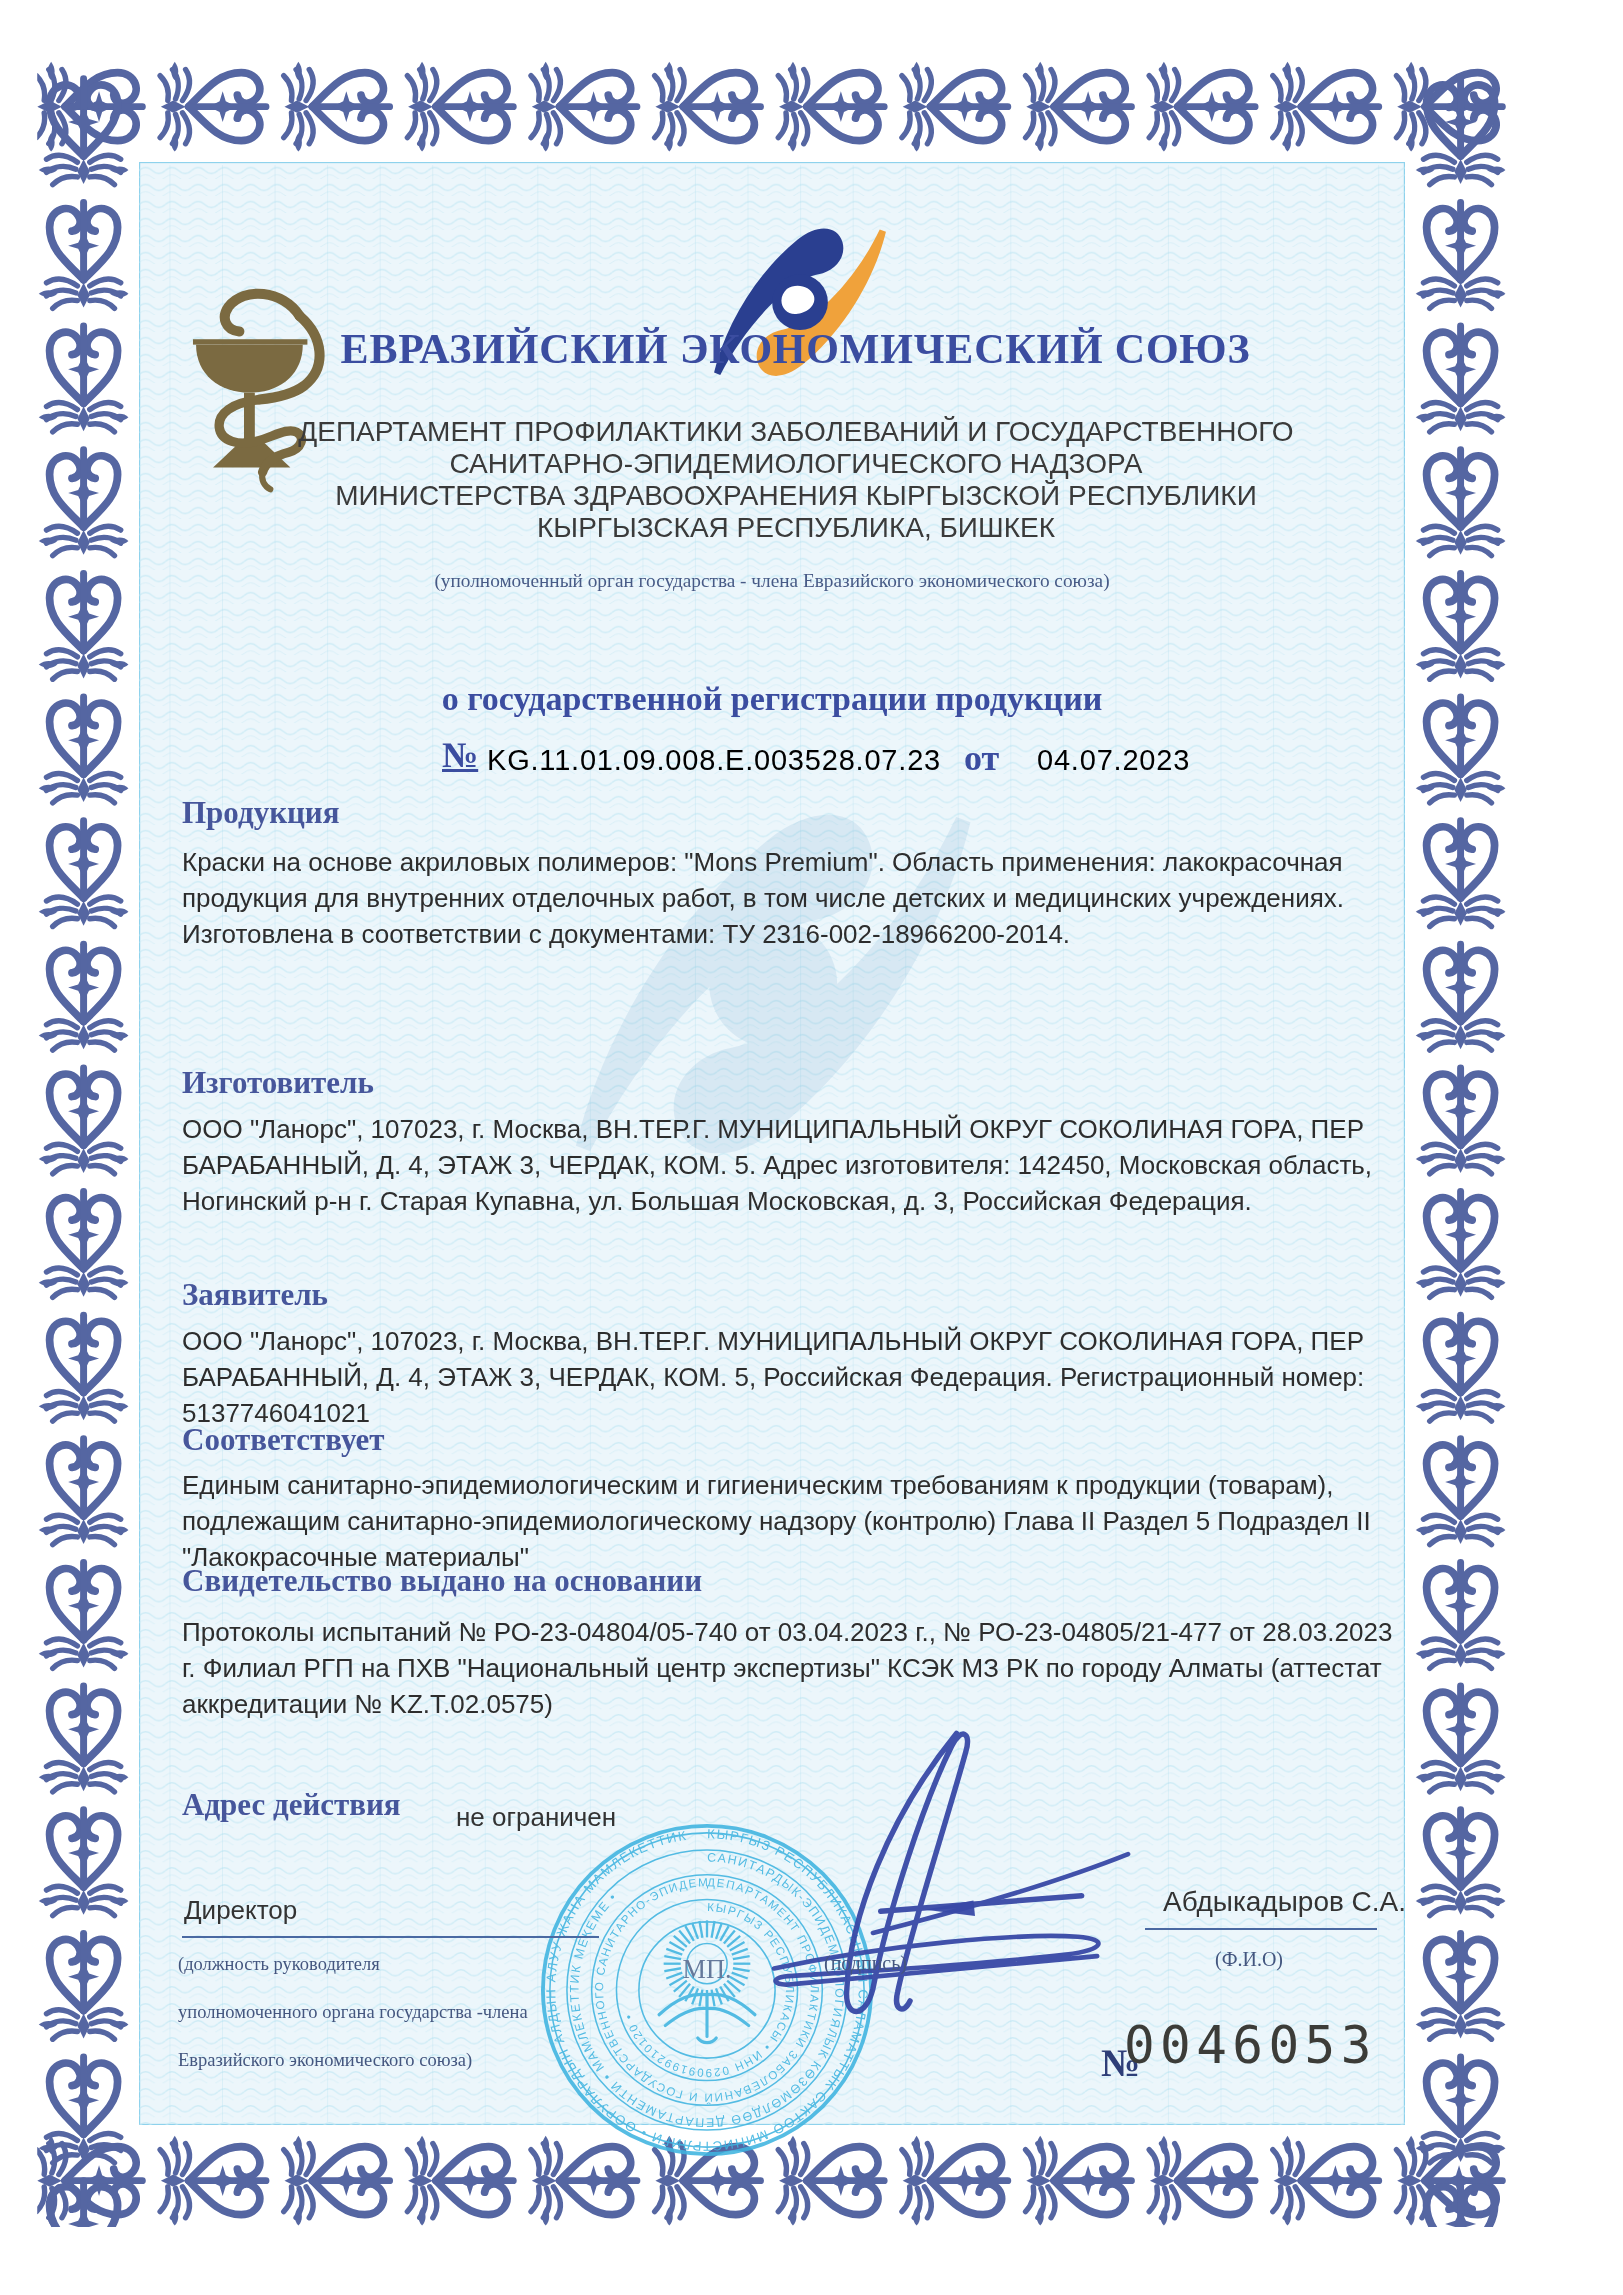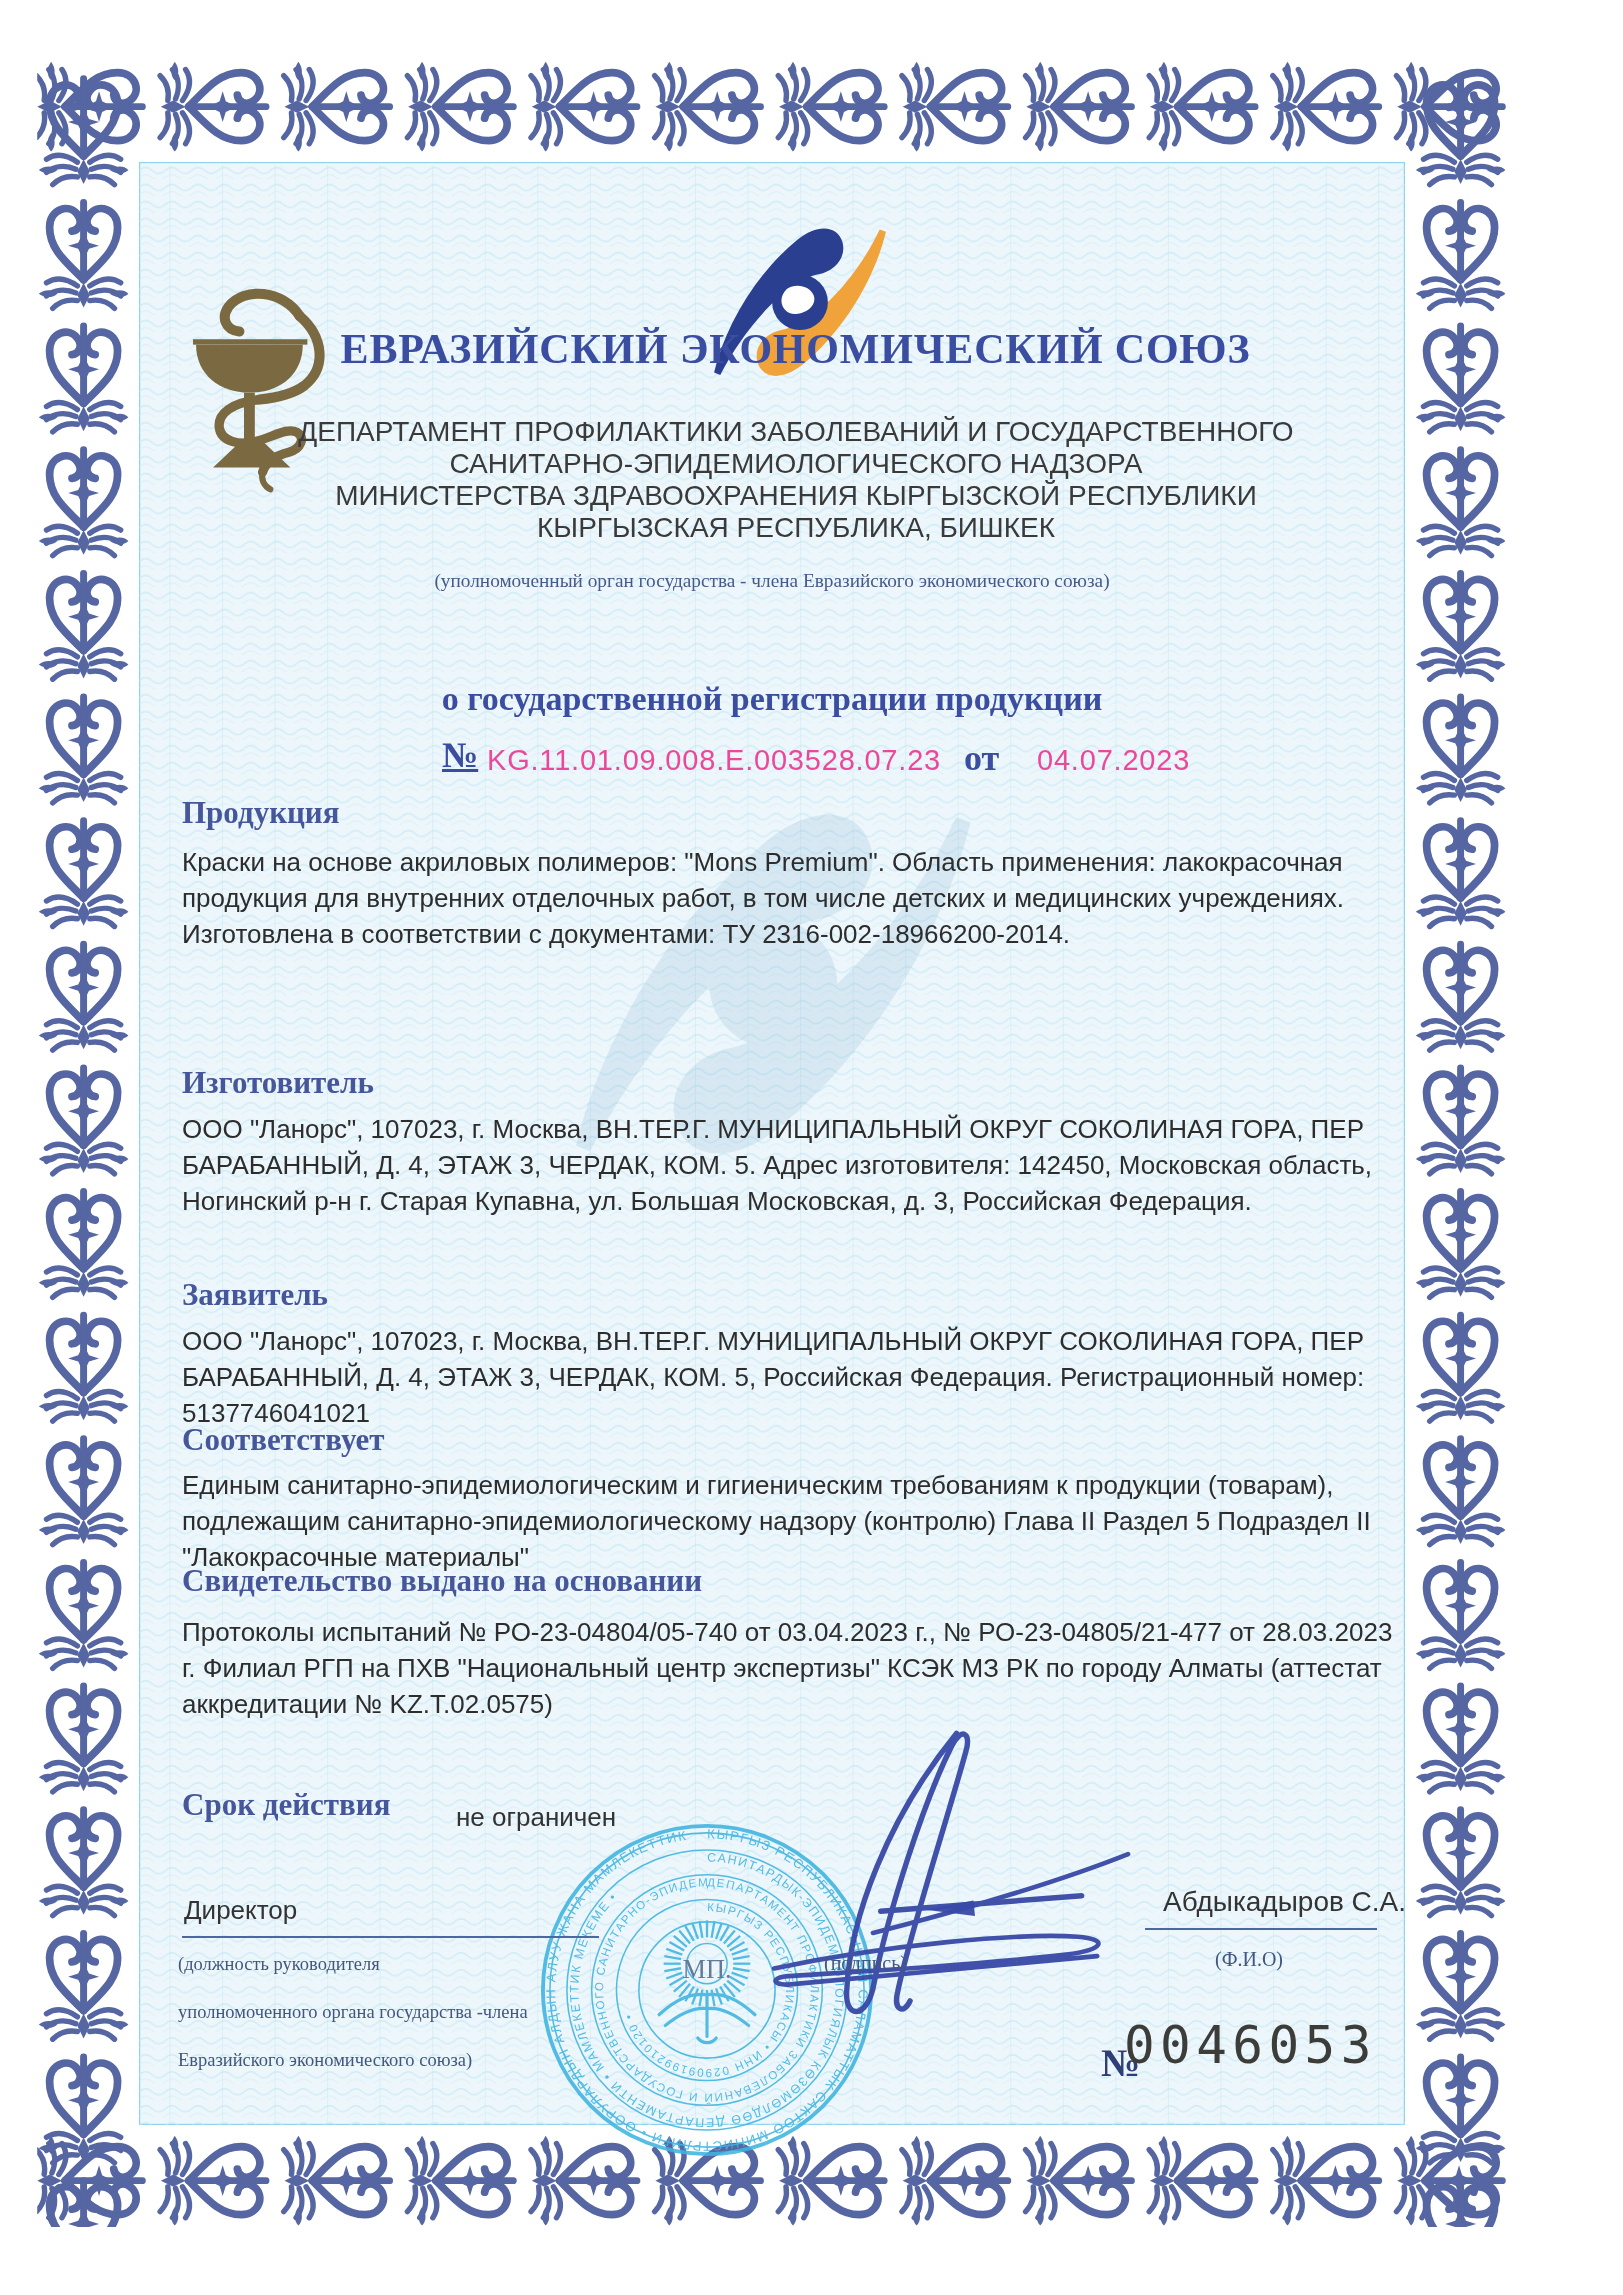--- a/index.html
+++ b/index.html
@@ -7,21 +7,21 @@
   .page{position:relative;width:1623px;height:2295px;background:#ffffff;overflow:hidden;}
   .abs{position:absolute;}
   svg{display:block;}
   .center{text-align:center;}
   .union-title{font-family:"Liberation Serif",serif;font-weight:bold;color:#3b4da0;font-size:42px;letter-spacing:0.8px;}
   .dept{color:#3a3a3a;font-size:28px;line-height:32px;font-weight:500;}
   .note{font-family:"Liberation Serif",serif;color:#475a86;font-size:19.3px;}
   .cert-title{font-family:"Liberation Serif",serif;font-weight:bold;color:#3b4da0;font-size:45px;letter-spacing:3.1px;}
   .cert-sub{font-family:"Liberation Serif",serif;font-weight:bold;color:#3b4da0;font-size:34px;}
   .numsign{font-family:"Liberation Serif",serif;font-weight:bold;color:#3b4da0;font-size:36px;}
-  .numval{color:#ec4899;font-size:29px;letter-spacing:0.8px;text-align:center;}
+  .numval{color:#000000;font-size:29px;letter-spacing:0.8px;text-align:center;}
   .sec-h{font-family:"Liberation Serif",serif;font-weight:bold;color:#46569b;font-size:31px;}
   .body-p{color:#2d2d2d;font-size:26px;line-height:36px;width:1213px;}
   .small-cap{font-family:"Liberation Serif",serif;color:#44567f;font-size:18.5px;}
   .sig-cap{font-family:"Liberation Serif",serif;color:#44567f;font-size:20px;}
   .sign-line{border-top:2.3px solid #4a69a2;}
   .plain{color:#333333;font-size:26px;}
   .name{color:#333333;font-size:28px;}
   .form-no{font-family:"DejaVu Sans Mono",monospace;color:#3c3c38;font-size:51px;letter-spacing:5.4px;}
   .no-glyph{font-family:"Liberation Serif",serif;color:#2e3e78;font-size:39px;font-weight:bold;}
 </style>
@@ -229,21 +229,21 @@
 
   <div class="abs sec-h" style="left:182px;top:1277px;">Заявитель</div>
   <div class="abs body-p" style="left:182px;top:1323px;">ООО "Ланорс", 107023, г. Москва, ВН.ТЕР.Г. МУНИЦИПАЛЬНЫЙ ОКРУГ СОКОЛИНАЯ ГОРА, ПЕР БАРАБАННЫЙ, Д. 4, ЭТАЖ 3, ЧЕРДАК, КОМ. 5, Российская Федерация. Регистрационный номер: 5137746041021</div>
 
   <div class="abs sec-h" style="left:182px;top:1422px;">Соответствует</div>
   <div class="abs body-p" style="left:182px;top:1467px;">Единым санитарно-эпидемиологическим и гигиеническим требованиям к продукции (товарам), подлежащим санитарно-эпидемиологическому надзору (контролю) Глава II Раздел 5 Подраздел II "Лакокрасочные материалы"</div>
 
   <div class="abs sec-h" style="left:182px;top:1563px;">Свидетельство выдано на основании</div>
   <div class="abs body-p" style="left:182px;top:1614px;">Протоколы испытаний № РО-23-04804/05-740 от 03.04.2023 г., № РО-23-04805/21-477 от 28.03.2023 г. Филиал РГП на ПХВ "Национальный центр экспертизы" КСЭК МЗ РК по городу Алматы (аттестат аккредитации № KZ.Т.02.0575)</div>
 
-  <div class="abs sec-h" style="left:182px;top:1787px;">Срок действия</div>
+  <div class="abs sec-h" style="left:182px;top:1787px;">Адрес действия</div>
   <div class="abs plain" style="left:456px;top:1802px;">не ограничен</div>
 
   <svg class="abs" style="left:529px;top:1812px;opacity:0.88;" width="356" height="356" viewBox="0 0 460 460">
     <defs>
       <path id="ringA" d="M230 34 a196 196 0 1 1 -0.1 0" fill="none"></path>
       <path id="ringB" d="M230 64 a166 166 0 1 1 -0.1 0" fill="none"></path>
       <path id="ringC" d="M230 96 a134 134 0 1 1 -0.1 0" fill="none"></path>
       <path id="ringD" d="M230 128 a102 102 0 1 1 -0.1 0" fill="none"></path>
     </defs>
     <g stroke="#3fb4e0" fill="none">

